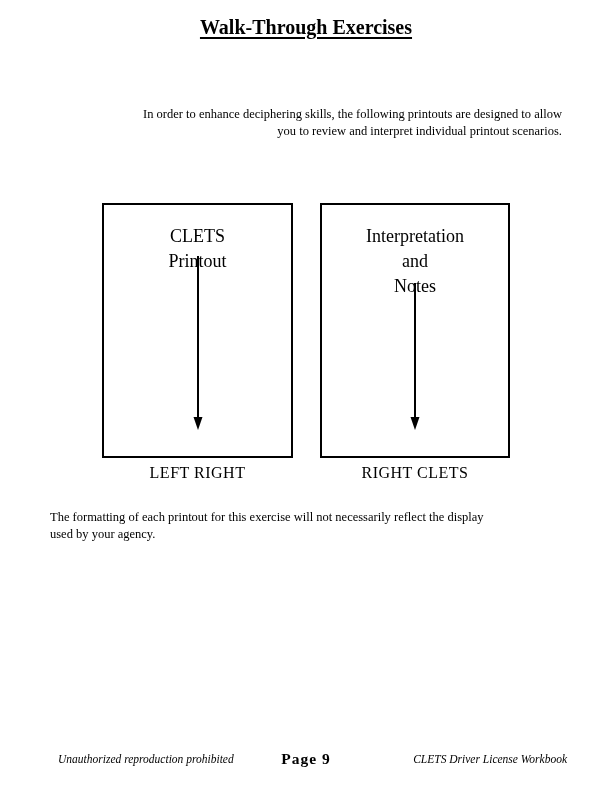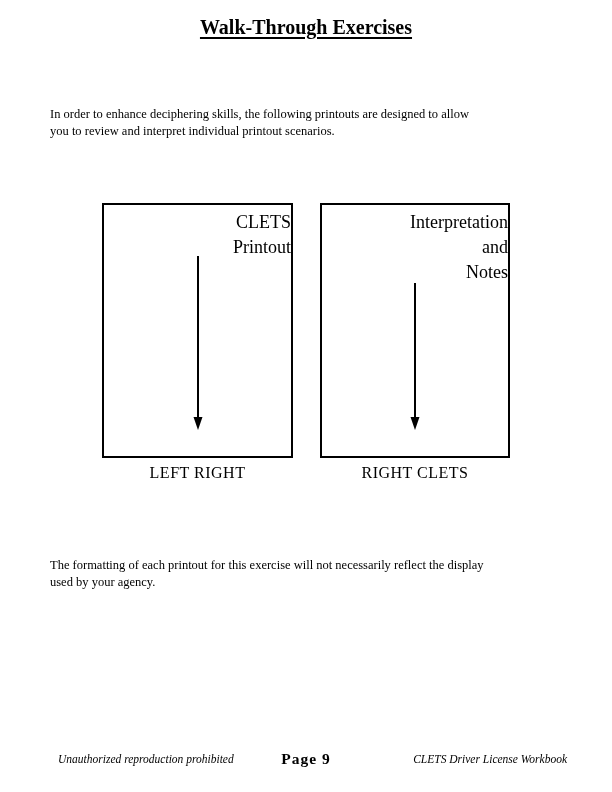--- a/index.html
+++ b/index.html
@@ -29,37 +29,37 @@
     text-underline-offset: 3px;
   }
   .body-para {
     position: absolute;
     left: 50px;
     width: 512px;
     font-size: 12.5px;
     line-height: 17px;
     white-space: nowrap;
   }
-  .para-intro-1 { top: 106px; }
+  .para-intro-1 { top: 106px; text-align: right; }
   .para-intro-2 { top: 151px; }
-  .para-close-1 { top: 509px; margin-top: 48px; }
+  .para-close-1 { top: 509px; }
   .para-close-2 { top: 554px; }
 
   .diagram-box {
     position: absolute;
     top: 203px;
     height: 255px;
     border: 2px solid #000000;
     box-sizing: border-box;
   }
   .box-left  { left: 102px; width: 191px; }
   .box-right { left: 320px; width: 190px; }
   .box-heading {
-    margin-top: 5px;
-    text-align: right;
+    margin-top: 19px;
+    text-align: center;
     font-size: 18px;
     line-height: 25px;
   }
   .arrow {
     position: absolute;
     left: 50%;
     transform: translateX(-50%);
   }
   .arrow-left  { top: 51px; }
   .arrow-right { top: 78px; }

